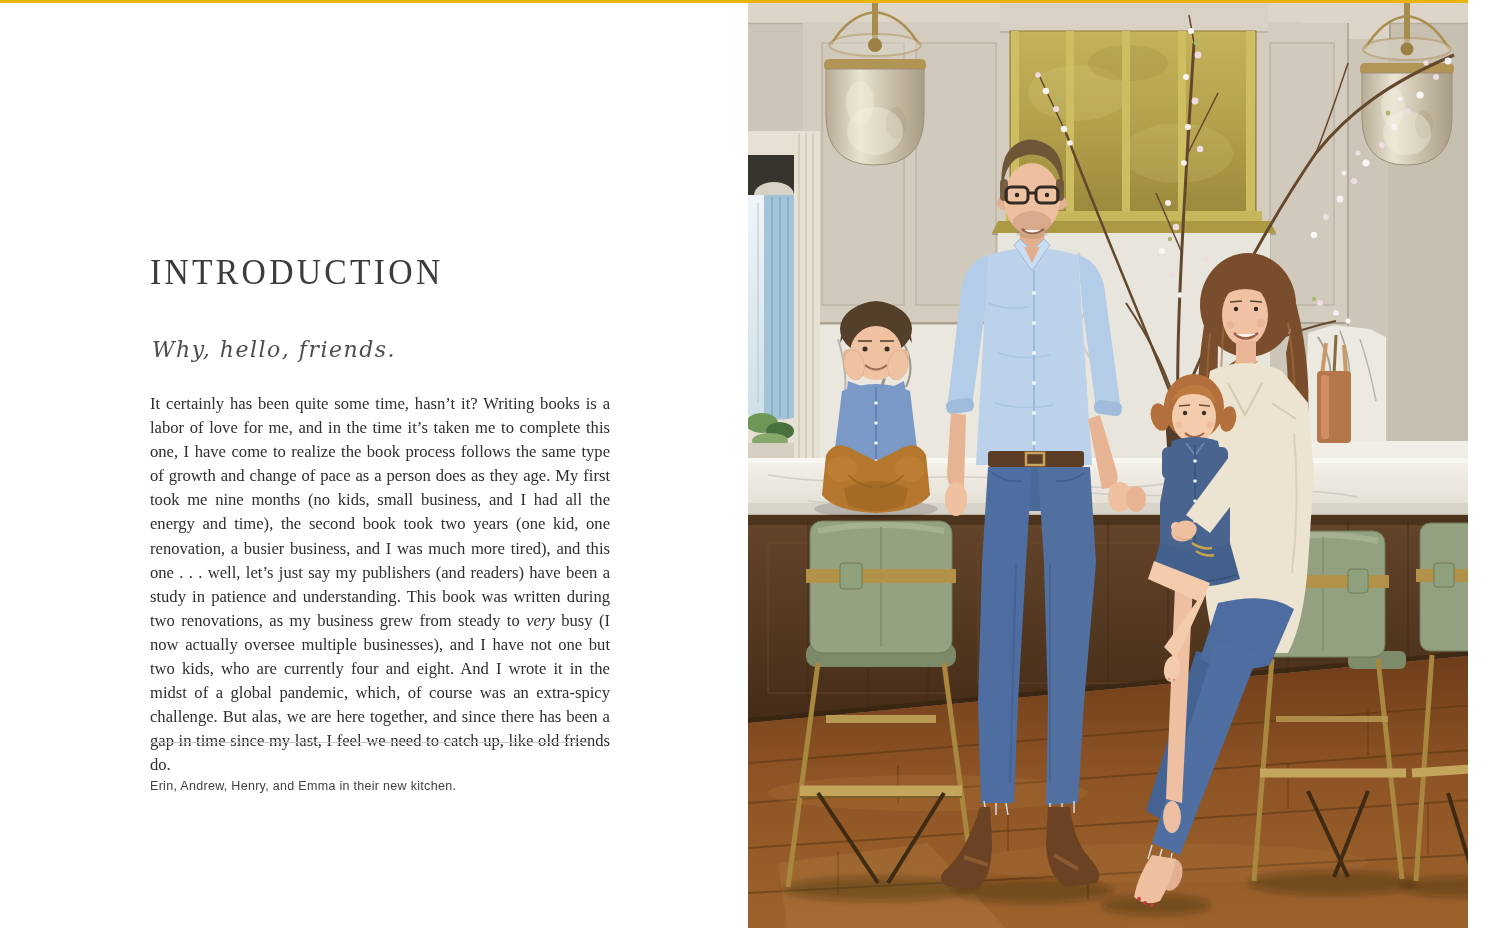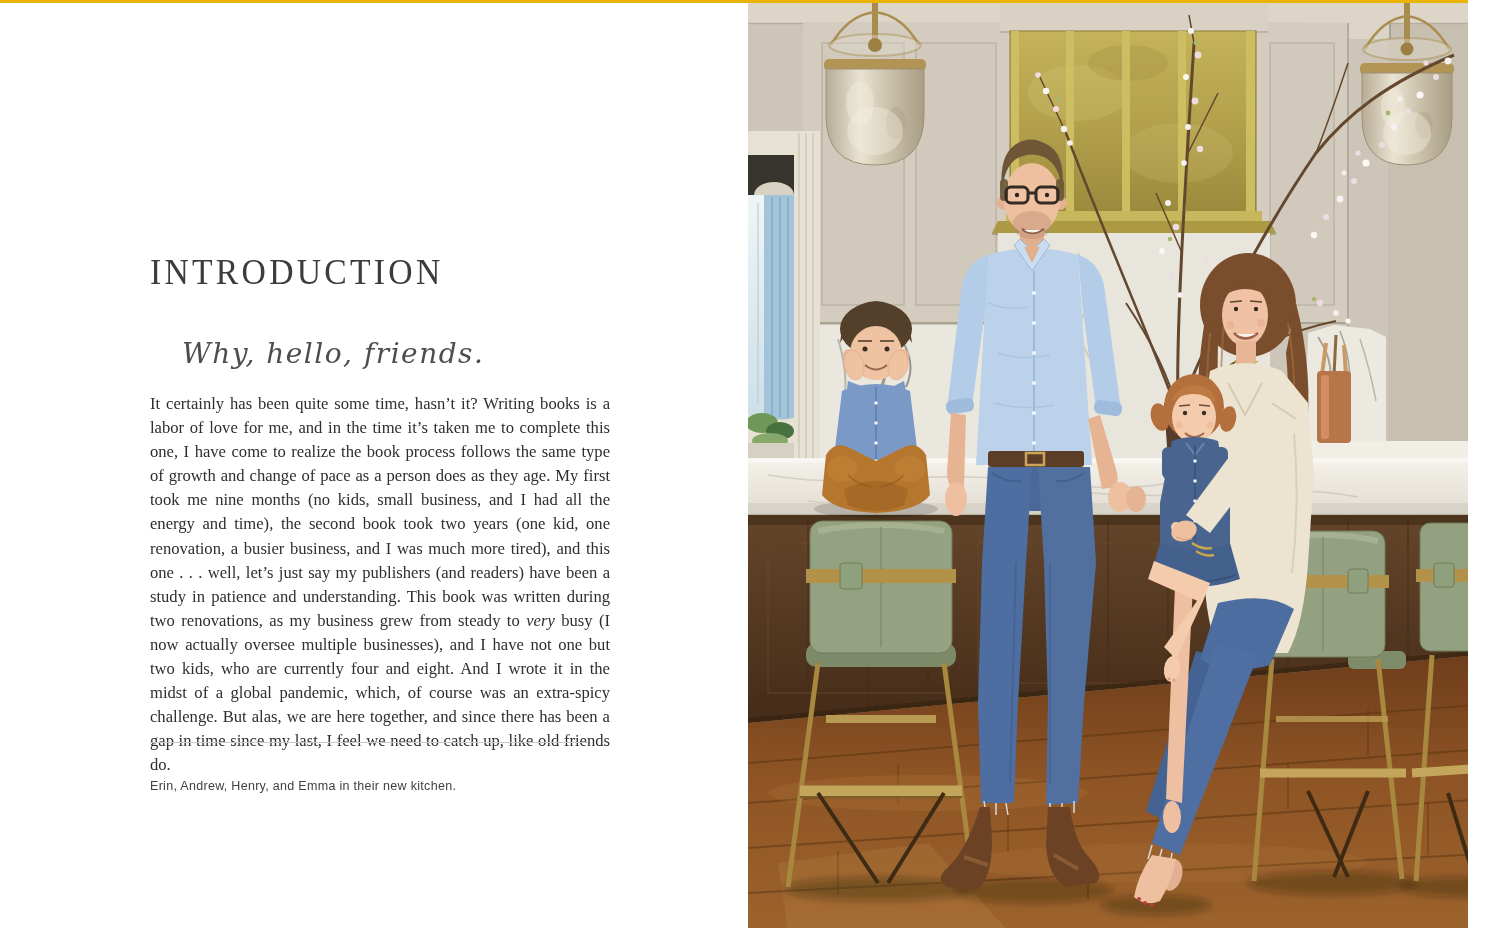--- a/index.html
+++ b/index.html
@@ -3,21 +3,21 @@
 <meta charset="utf-8">
 <style>
   html,body{margin:0;padding:0;background:#fff;}
   .spread{position:relative;width:1468px;height:928px;background:#ffffff;overflow:hidden;
           font-family:"Liberation Serif",serif;border-top:3px solid #eab308;}
   .text-col{position:absolute;left:0;top:0;width:748px;height:928px;}
   .book-title{position:absolute;left:150px;top:250px;margin:0;font-family:"Liberation Serif",serif;
               font-weight:400;font-size:33px;letter-spacing:3.2px;color:#3c3c3c;transform:scale(1.02,1.08);
               transform-origin:left top;white-space:nowrap;}
   .greeting{position:absolute;left:152px;top:334px;font-family:"DejaVu Serif",serif;font-style:italic;
-            font-weight:400;font-size:28px;color:#4d4d4d;letter-spacing:1.5px;margin-left:30px;}
+            font-weight:400;font-size:22px;color:#4d4d4d;letter-spacing:1.5px;}
   .body-copy{position:absolute;left:150px;top:389px;width:460px;margin:0;font-size:16.6px;line-height:24.1px;
              color:#2e2e2e;text-align:justify;font-family:"Liberation Serif",serif;}
   .body-copy .it{font-style:italic;}
   .divider{position:absolute;left:150px;top:739px;width:438px;border:none;border-top:1px solid #c9c9c9;margin:0;}
   .caption{position:absolute;left:150px;top:776px;width:460px;font-family:"Liberation Sans",sans-serif;
            font-size:12.5px;color:#414141;letter-spacing:.3px;}
   .page-number{position:absolute;left:150px;top:872px;width:445px;text-align:center;
                font-family:"Liberation Serif",serif;font-size:14.5px;color:#4a4a4a;}
   .photo{position:absolute;left:748px;top:0;width:752px;height:928px;overflow:hidden;}
   .photo svg{display:block;}

